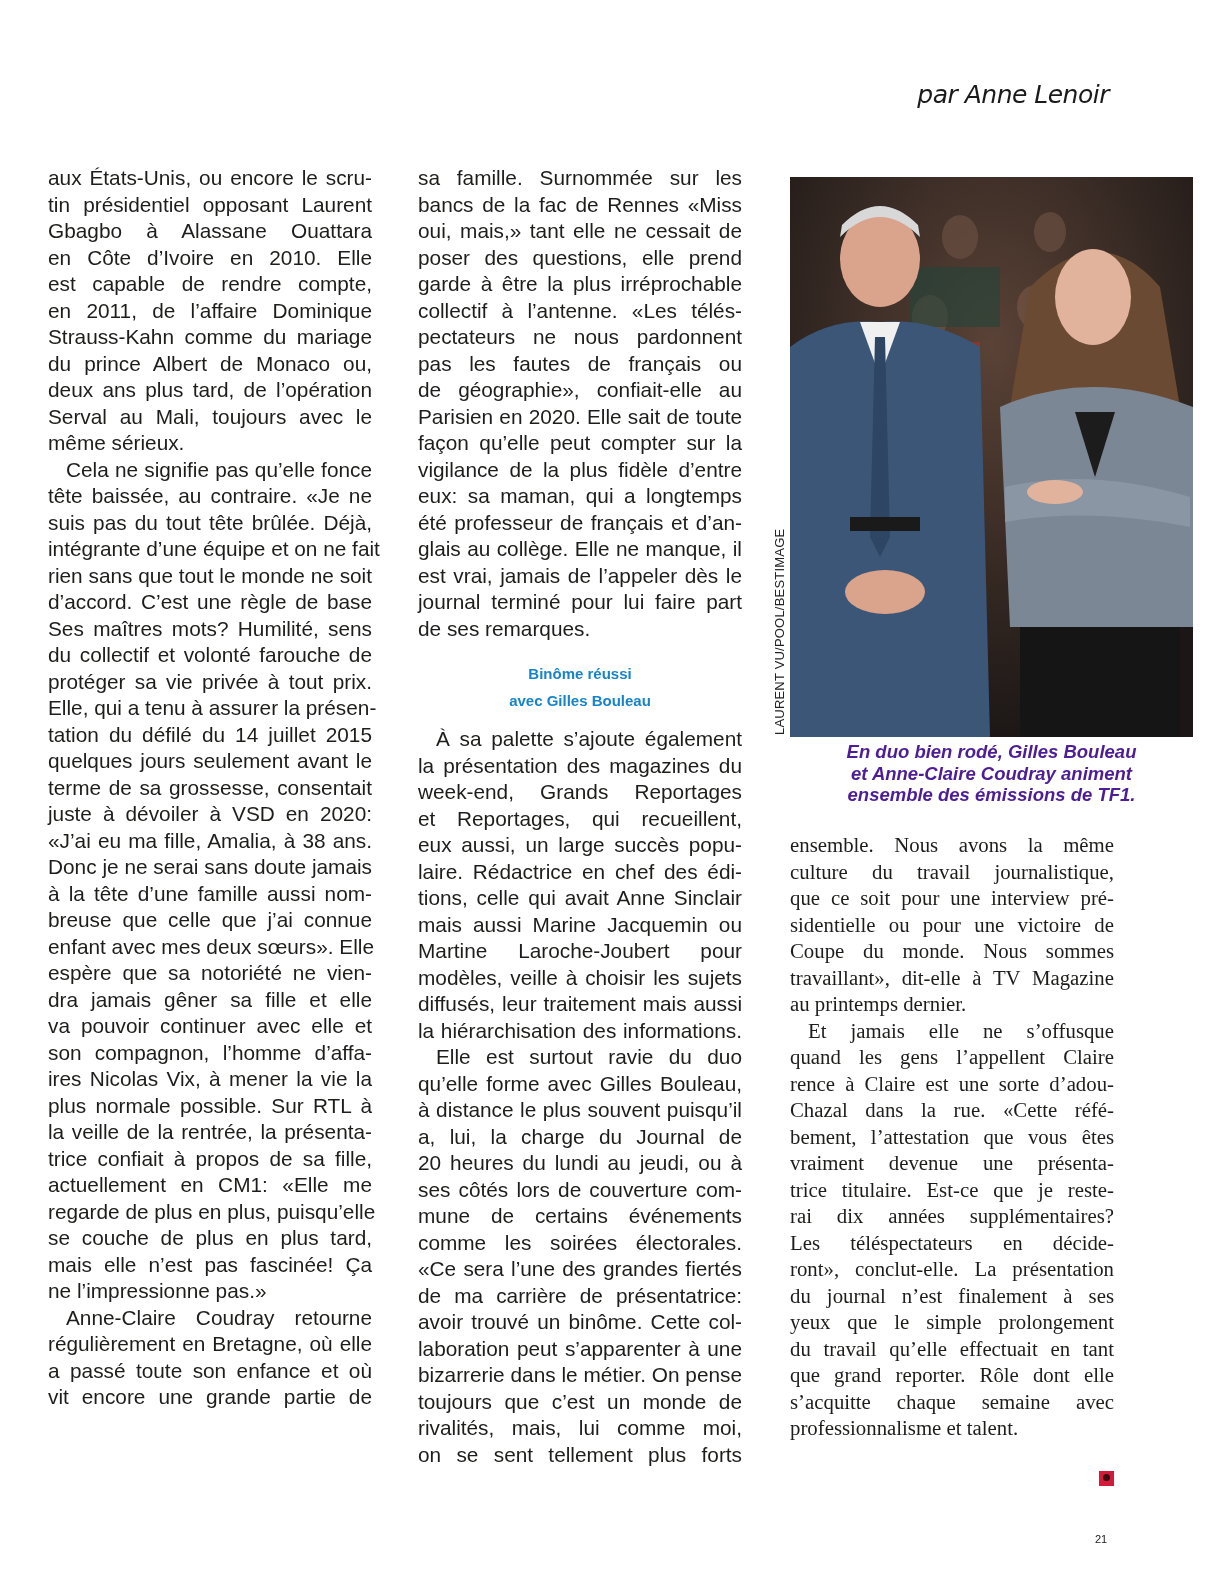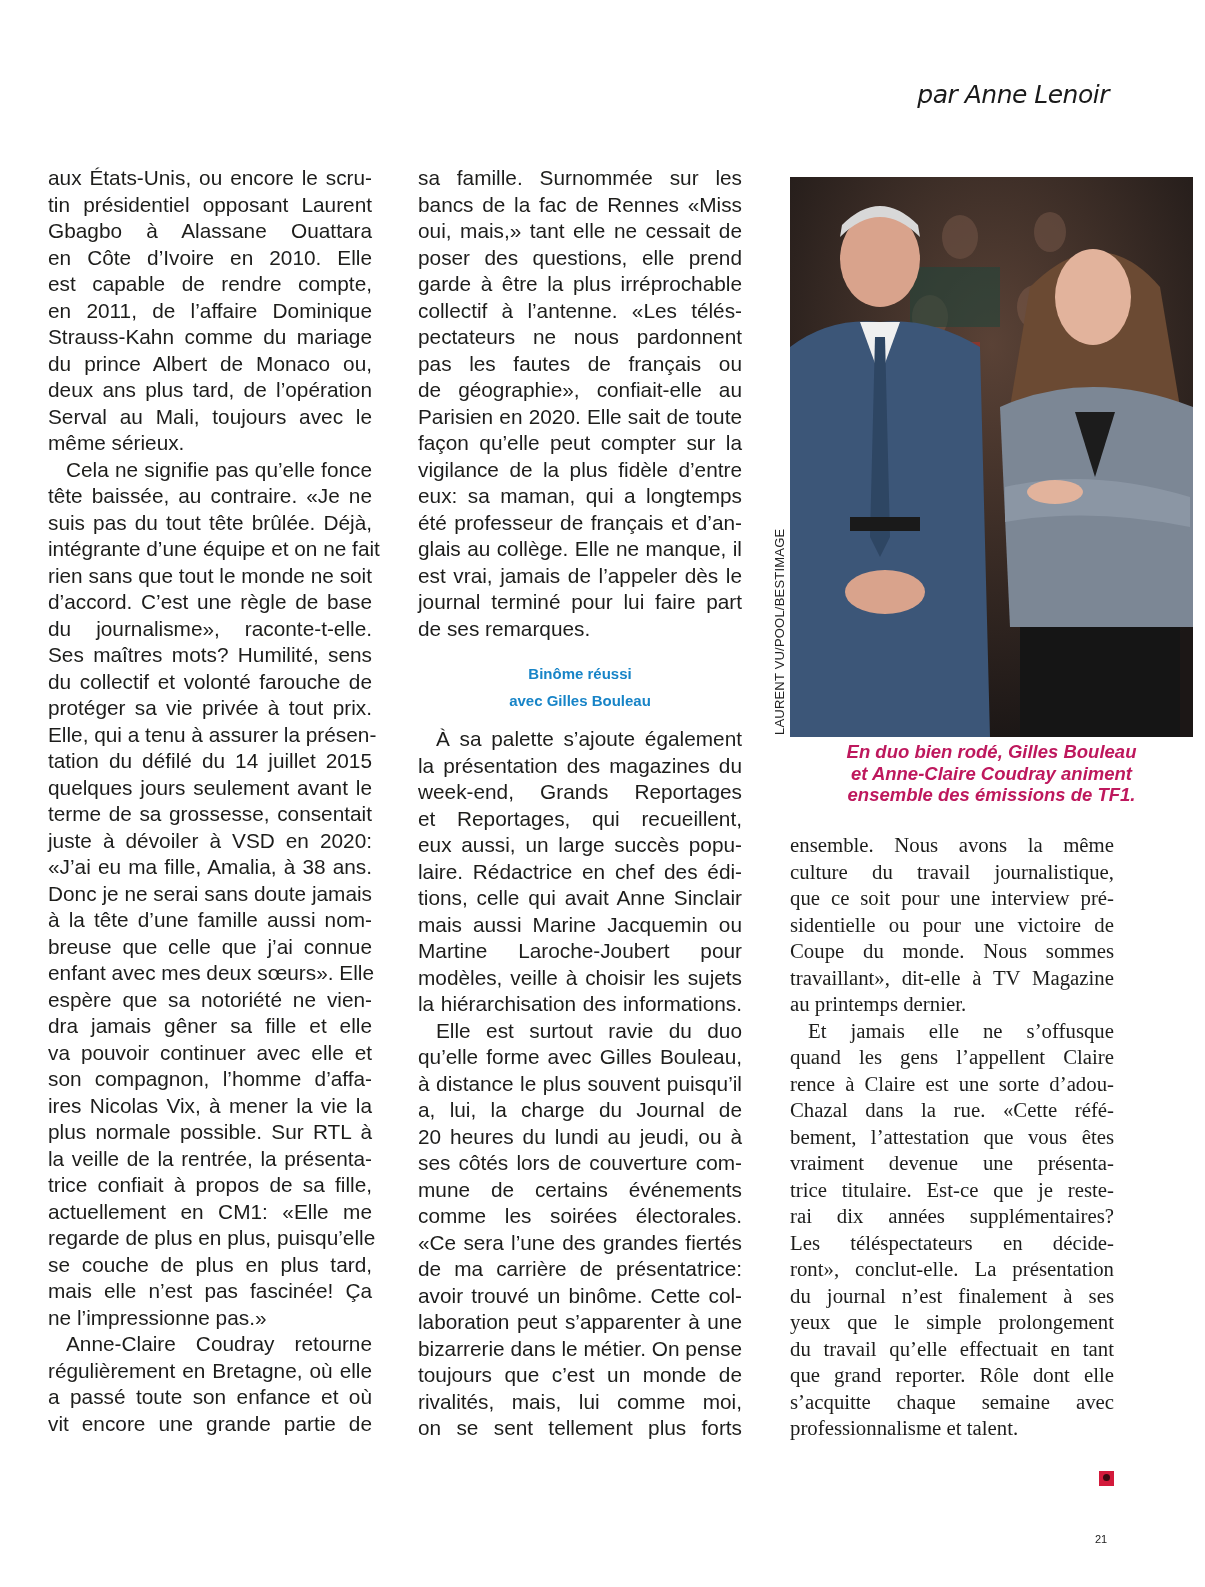--- a/index.html
+++ b/index.html
@@ -8,21 +8,21 @@
     .col { position: absolute; width: 324px; font-size: 20.8px; line-height: 26.5px; }
     .col-1 { left: 48px; top: 165px; }
     .col-2 { left: 418px; top: 165px; }
     .col-3 { left: 790px; top: 832px; font-family: Liberation Serif, serif; }
     .line { display: block; white-space: nowrap; text-align: justify; text-align-last: justify; height: 26.5px; overflow: visible; }
     .line.last { text-align-last: left; }
     .line.indent { padding-left: 18px; }
     .heading { position: absolute; left: 418px; top: 660px; width: 324px; text-align: center; color: #1784c7; font-weight: bold; font-size: 15px; line-height: 27px; }
     .photo { position: absolute; left: 790px; top: 177px; width: 403px; height: 560px; overflow: hidden; background: linear-gradient(180deg, #2a2420 0%, #3a2c26 30%, #2b2421 60%, #1e1a1a 100%); }
     .credit { position: absolute; left: 772px; top: 735px; transform-origin: left top; transform: rotate(-90deg); font-size: 13px; letter-spacing: 0.2px; color: #222; white-space: nowrap; }
-    .caption { position: absolute; left: 790px; top: 741px; width: 403px; text-align: center; font-style: italic; font-weight: bold; font-size: 18.5px; line-height: 21.5px; color: #be185d; }
+    .caption { position: absolute; left: 790px; top: 741px; width: 403px; text-align: center; font-style: italic; font-weight: bold; font-size: 18.5px; line-height: 21.5px; color: #4c1d95; }
     .end-mark { position: absolute; left: 1099px; top: 1471px; width: 15px; height: 15px; background: #d31a3b; }
     .end-mark::after { content: ""; position: absolute; left: 4px; top: 3px; width: 7px; height: 7px; border-radius: 50%; background: #3a0a10; }
     .page-number { position: absolute; left: 1095px; top: 1533px; font-size: 11px; color: #222; }
   </style>
 </head>
 <body>
 
 <div class="byline">par Anne Lenoir</div>
 
 <div class="col col-1">
@@ -36,21 +36,20 @@
   <span class="line">du prince Albert de Monaco ou,</span>
   <span class="line">deux ans plus tard, de l’opération</span>
   <span class="line">Serval au Mali, toujours avec le</span>
   <span class="line last">même sérieux.</span>
   <span class="line indent">Cela ne signifie pas qu’elle fonce</span>
   <span class="line">tête baissée, au contraire. «Je ne</span>
   <span class="line">suis pas du tout tête brûlée. Déjà,</span>
   <span class="line">intégrante d’une équipe et on ne fait</span>
   <span class="line">rien sans que tout le monde ne soit</span>
   <span class="line">d’accord. C’est une règle de base</span>
-  <span class="line">du journalisme», raconte-t-elle.</span>
   <span class="line">Ses maîtres mots? Humilité, sens</span>
   <span class="line">du collectif et volonté farouche de</span>
   <span class="line">protéger sa vie privée à tout prix.</span>
   <span class="line">Elle, qui a tenu à assurer la présen-</span>
   <span class="line">tation du défilé du 14 juillet 2015</span>
   <span class="line">quelques jours seulement avant le</span>
   <span class="line">terme de sa grossesse, consentait</span>
   <span class="line">juste à dévoiler à VSD en 2020:</span>
   <span class="line">«J’ai eu ma fille, Amalia, à 38 ans.</span>
   <span class="line">Donc je ne serai sans doute jamais</span>
@@ -106,20 +105,21 @@
   <span class="line indent">À sa palette s’ajoute également</span>
   <span class="line">la présentation des magazines du</span>
   <span class="line">week-end, Grands Reportages</span>
   <span class="line">et Reportages, qui recueillent,</span>
   <span class="line">eux aussi, un large succès popu-</span>
   <span class="line">laire. Rédactrice en chef des édi-</span>
   <span class="line">tions, celle qui avait Anne Sinclair</span>
   <span class="line">mais aussi Marine Jacquemin ou</span>
   <span class="line">Martine Laroche-Joubert pour</span>
   <span class="line">modèles, veille à choisir les sujets</span>
+  <span class="line">diffusés, leur traitement mais aussi</span>
   <span class="line">la hiérarchisation des informations.</span>
   <span class="line indent">Elle est surtout ravie du duo</span>
   <span class="line">qu’elle forme avec Gilles Bouleau,</span>
   <span class="line">à distance le plus souvent puisqu’il</span>
   <span class="line">a, lui, la charge du Journal de</span>
   <span class="line">20 heures du lundi au jeudi, ou à</span>
   <span class="line">ses côtés lors de couverture com-</span>
   <span class="line">mune de certains événements</span>
   <span class="line">comme les soirées électorales.</span>
   <span class="line">«Ce sera l’une des grandes fiertés</span>

